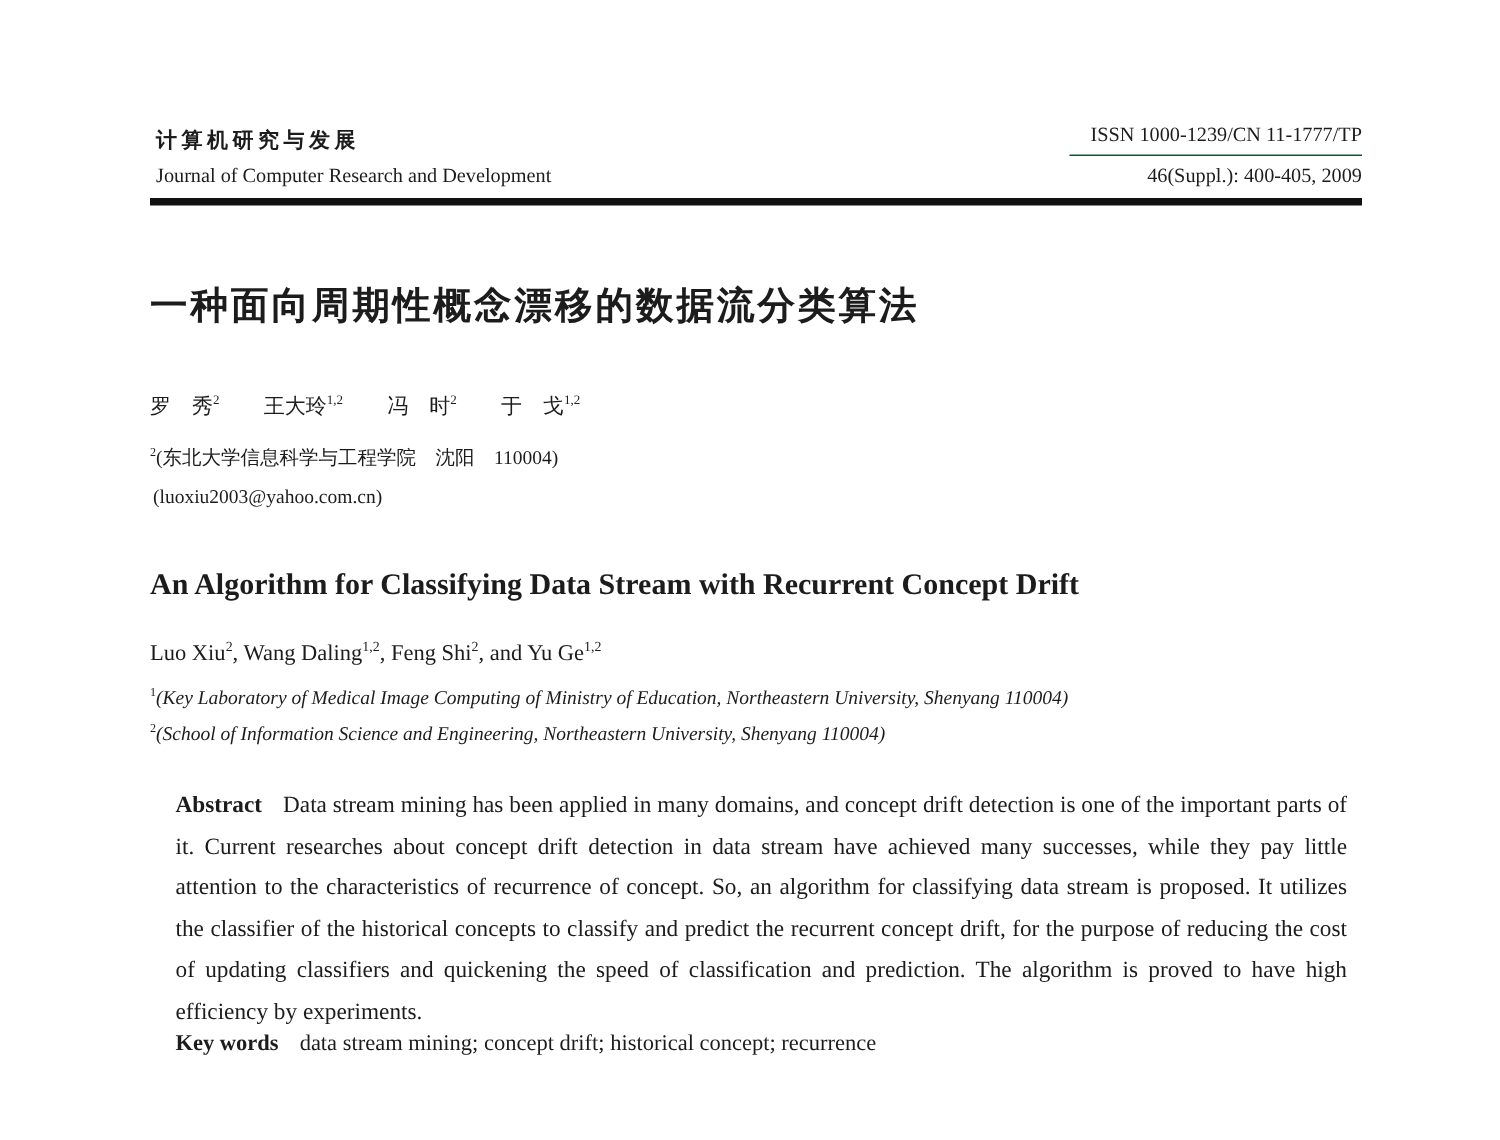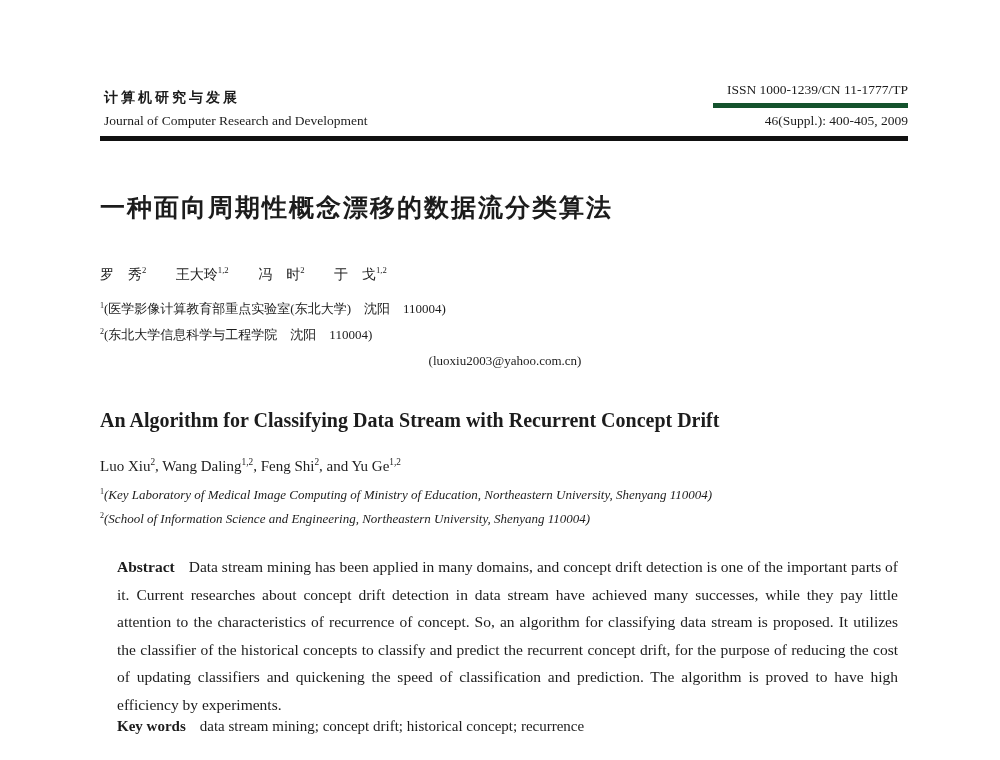--- a/index.html
+++ b/index.html
@@ -32,21 +32,21 @@
     font-size:13.5px;
     margin-top:6px;
     padding-left:4px;
   }
   .mast-right{
     text-align:right;
     font-size:13.5px;
   }
   .mast-right .line1{
     padding-bottom:5px;
-    border-bottom:5px solid #14532d;
+    border-bottom:1px solid #14532d;
     padding-left:14px;
   }
   .mast-right .line2{
     padding-top:5px;
   }
   .thick-rule{
     height:5px;
     background:#111;
     margin-top:7px;
   }
@@ -70,21 +70,20 @@
   }
   .affil-cn{
     margin-top:16px;
     font-size:13px;
   }
   .affil-cn .affil-line{ margin-top:8px; }
   .email-line{
     margin-top:9px;
     font-size:13px;
     padding-left:2px;
-    text-align:center;
   }
   
   .title-en{
     margin-top:40px;
     font-weight:bold;
     font-size:20px;
   }
   .authors-en{
     margin-top:26px;
     font-size:15px;
@@ -138,21 +137,20 @@
   <h1 class="title-cn" style="margin-bottom:0;">一种面向周期性概念漂移的数据流分类算法</h1>
 
   <div class="authors-cn">
     <span class="author"><span>罗　秀</span><sup>2</sup></span>
     <span class="author"><span>王大玲</span><sup>1,2</sup></span>
     <span class="author"><span>冯　时</span><sup>2</sup></span>
     <span class="author"><span>于　戈</span><sup>1,2</sup></span>
   </div>
 
   <div class="affil-cn">
-    <div class="affil-line"><sup>1</sup><span>(医学影像计算教育部重点实验室(东北大学)　沈阳　110004)</span></div>
     <div class="affil-line"><sup>2</sup><span>(东北大学信息科学与工程学院　沈阳　110004)</span></div>
   </div>
 
   <div class="email-line">(luoxiu2003@yahoo.com.cn)</div>
 
   <h2 class="title-en" style="margin-bottom:0;">An Algorithm for Classifying Data Stream with Recurrent Concept Drift</h2>
 
   <div class="authors-en">
     <span><span>Luo Xiu</span><sup>2</sup><span>, </span></span><span><span>Wang Daling</span><sup>1,2</sup><span>, </span></span><span><span>Feng Shi</span><sup>2</sup><span>, and </span></span><span><span>Yu Ge</span><sup>1,2</sup><span></span></span>
   </div>

